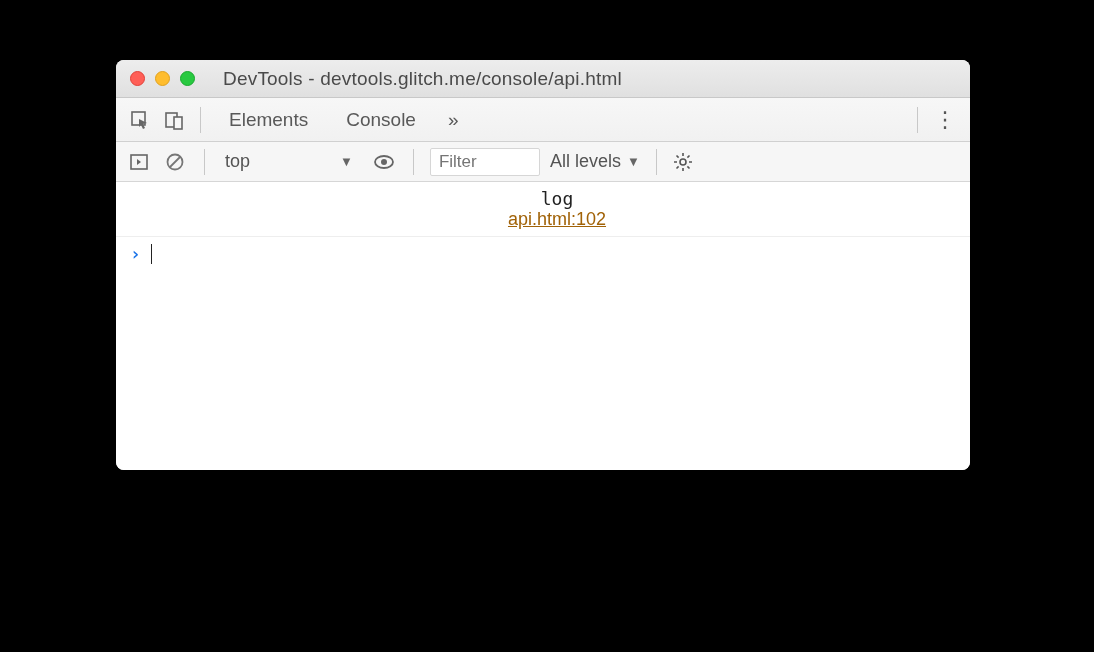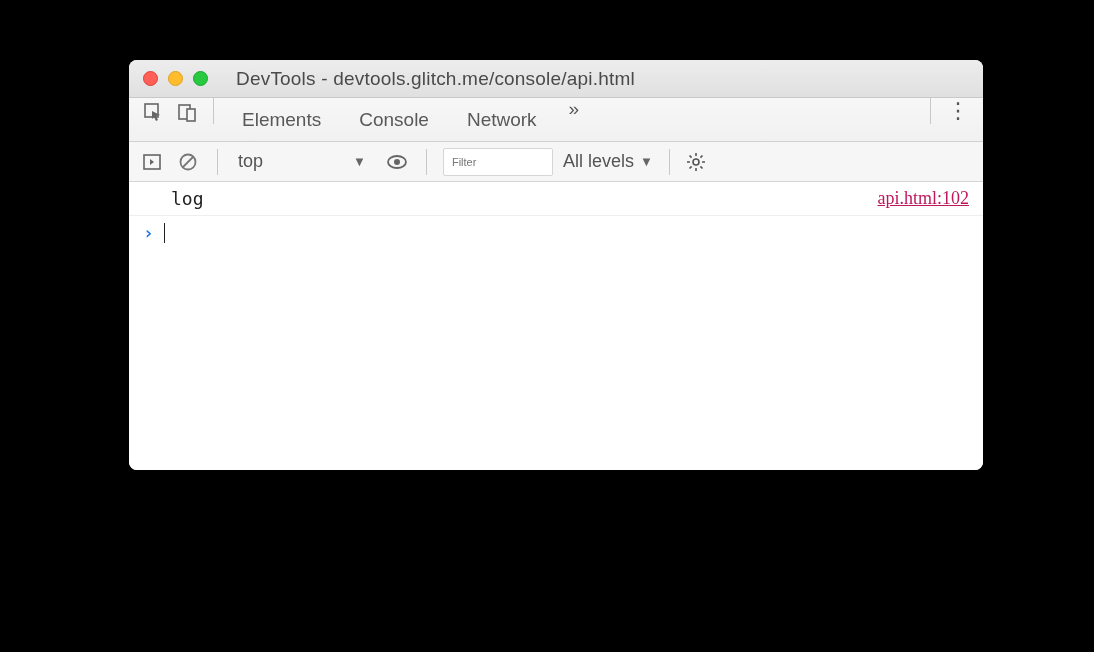--- a/index.html
+++ b/index.html
@@ -5,21 +5,21 @@
   * { box-sizing: border-box; margin: 0; padding: 0; }
   body {
     background: #000;
     width: 1094px;
     height: 652px;
     font-family: "Helvetica Neue", Arial, sans-serif;
     position: relative;
   }
   .window {
     position: absolute;
-    left: 129px;
+    left: 116px;
     top: 60px;
     width: 854px;
     height: 410px;
     background: #fff;
     border-radius: 8px;
     box-shadow: 0 20px 60px rgba(0,0,0,0.5);
     overflow: hidden;
     display: flex;
     flex-direction: column;
   }
@@ -36,21 +36,21 @@
   .dot { width:15px; height:15px; border-radius:50%; }
   .dot.red{background:#ff5f57;border:1px solid #e14138;}
   .dot.yellow{background:#ffbd2e;border:1px solid #e1a11d;}
   .dot.green{background:#28c940;border:1px solid #19a82d;}
   .title-text { flex:1; text-align:left; padding-left:18px; font-size:19px; color:#4a4a4a; letter-spacing:0.2px;}
   .tabbar {
     height:44px;
     background:linear-gradient(#f7f7f7,#f1f1f1);
     border-bottom:1px solid #d0d0d0;
     display:flex;
-    align-items:flex-start;
+    align-items:center;
     padding:0 10px;
     gap:6px;
     font-size:19px;
     color:#595959;
   }
   .tabbar .icon-btn{width:28px;height:28px;display:flex;align-items:center;justify-content:center;cursor:pointer;}
   .divider{width:1px;height:26px;background:#c8c8c8;margin:0 6px;}
   .tab{padding:0 16px;height:44px;display:flex;align-items:center;cursor:pointer;position:relative;}
   .tab.active{color:#222;}
   .tab.active::after{content:"";position:absolute;left:8px;right:8px;bottom:-1px;height:3px;background:#1a73e8;}
@@ -63,30 +63,30 @@
     border-bottom:1px solid #d6d6d6;
     display:flex;align-items:center;
     padding:0 10px;gap:10px;
     font-size:18px;color:#545454;
   }
   .tb-btn{width:26px;height:26px;display:flex;align-items:center;justify-content:center;cursor:pointer;}
   .ctx-select{display:flex;align-items:center;gap:90px;cursor:pointer;padding:0 8px 0 4px;border-right:0;}
   .drop-tri{font-size:13px;color:#666;}
   .filter-input{
     width:110px;height:28px;border:1px solid #d6d6d6;background:#fff;
-    font-size:11px;color:#888;padding:0 8px;border-radius:2px;outline:none;
+    font-size:17px;color:#888;padding:0 8px;border-radius:2px;outline:none;
   }
   .levels{display:flex;align-items:center;gap:6px;cursor:pointer;}
   .gear{width:28px;cursor:pointer;text-align:center;font-size:20px;}
   .console-body{flex:1;background:#fff;font-family:Menlo,Consolas,monospace;font-size:18px;}
   .log-row{
     display:flex;align-items:center;justify-content:space-between;
-    padding:6px 14px 6px 42px;border-bottom:1px solid #eee;color:#222;
+    padding:6px 14px 6px 42px;border-bottom:1px solid #eee;color:#222;flex-direction:column;
   }
-  .log-link{color:#be185d;text-decoration:underline;cursor:pointer;font-family:Liberation Serif, serif;}
+  .log-link{color:#a16207;text-decoration:underline;cursor:pointer;font-family:Liberation Sans, sans-serif;}
   .prompt-row{display:flex;align-items:center;padding:6px 14px;gap:8px;}
   .prompt-chevron{color:#1a73e8;font-weight:bold;font-size:18px;}
   .cursor{width:1px;height:20px;background:#222;display:inline-block;margin-left:2px;}
   svg{display:block;}
 </style>
 </head>
 <body>
 
 <div class="window">
 
@@ -111,23 +111,20 @@
           <rect x="2" y="3" width="11" height="14" fill="none" stroke="#666" stroke-width="1.6"></rect>
           <rect x="10" y="7" width="8" height="12" fill="#f7f7f7" stroke="#666" stroke-width="1.6"></rect>
         </svg>
     </div>
     <div class="divider"></div>
     <div class="tab">
         <span>Elements</span>
       </div>
     <div class="tab">
         <span>Console</span>
-      </div>
-    <div class="tab">
-        <span>Network</span>
       </div>
     <div class="more-tabs"><span>»</span></div>
     <div class="spacer"></div>
     <div class="divider"></div>
     <div class="kebab">⋮</div>
   </div>
 
   <div class="toolbar">
     <div class="tb-btn">
       <svg width="20" height="20" viewBox="0 0 20 20">

